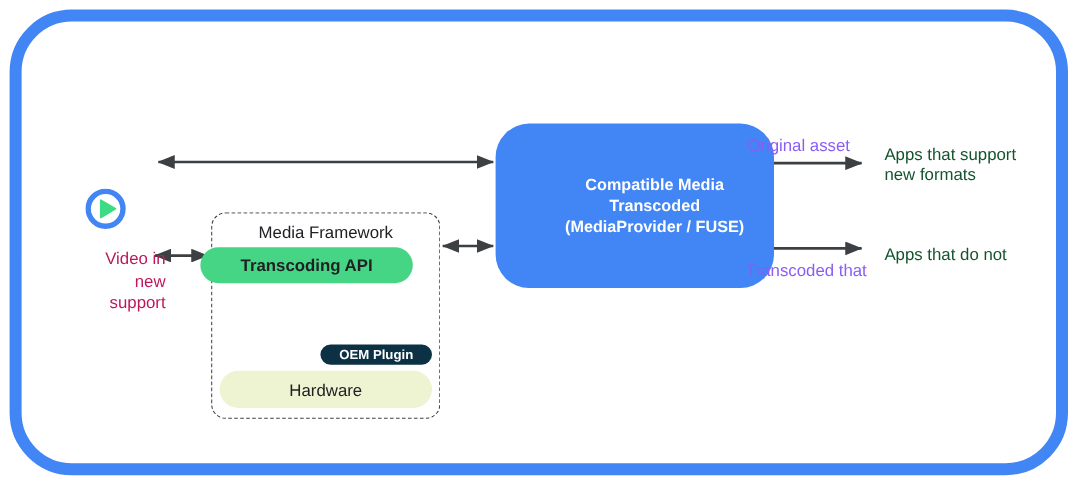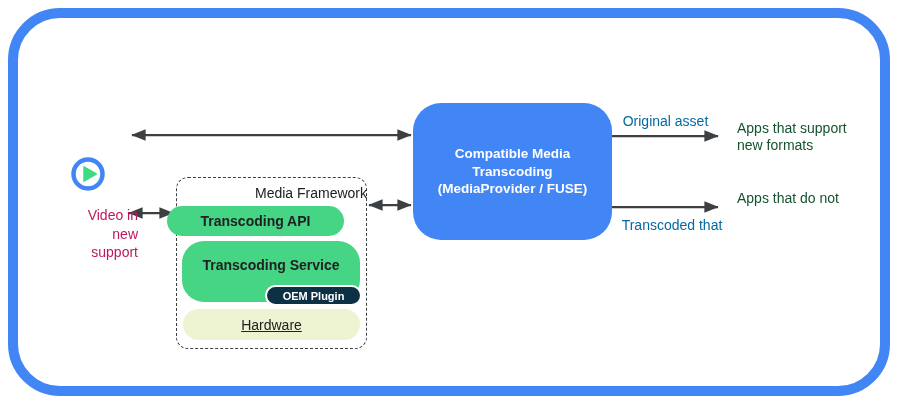--- a/index.html
+++ b/index.html
@@ -19,58 +19,58 @@
   .video-label {
     left:38px; top:206px; width:100px; text-align:right;
     font-size:14px; line-height:18.5px; color:#be185d;
   }
 
   .mf-box {
     left:176px; top:177px; width:191px; height:172px;
     border:1.6px dashed #3c4043; border-radius:12px; box-sizing:border-box;
   }
   .mf-title {
-    left:176px; top:185px; width:191px; text-align:right; font-size:14px;
+    left:176px; top:185px; width:191px; text-align:center; font-size:14px;
   }
   .pill {
     display:flex; align-items:center; justify-content:center;
     box-sizing:border-box; text-align:center;
   }
   .pill-api {
     left:167px; top:206px; width:177px; height:30px; border-radius:15px;
     background:#45d584; font-weight:bold; font-size:14px;
   }
   .pill-service {
     left:182px; top:241px; width:178px; height:61px; border-radius:22px;
     background:#45d584; font-weight:bold; font-size:14px; padding-bottom:14px;
   }
   .pill-oem {
     left:265px; top:285px; width:97px; height:21px; border-radius:11px;
     background:#0c3145; border:2px solid #ffffff; color:#ffffff;
     font-weight:bold; font-size:11px;
   }
   .pill-hw {
     left:183px; top:309px; width:177px; height:31px; border-radius:15.5px;
-    background:#eef3d2; font-size:14px;text-decoration:underline;
+    background:#eef3d2; font-size:14px;
   }
 
   .transcoder {
     left:413px; top:103px; width:199px; height:137px; border-radius:28px;
     background:#4285f4; color:#ffffff; font-weight:bold; font-size:13.5px;
     line-height:17.5px; display:flex; flex-direction:column;
-    align-items:center; justify-content:center; text-align:left;
+    align-items:center; justify-content:center; text-align:left;padding-left:33px;
   }
 
-  .asset-label { color:#0369a1; font-size:14px; text-align:center; }
+  .asset-label { color:#8b5cf6; font-size:14px; text-align:center; }
   .asset-original   { left:608px; top:113px; width:115px; }
   .asset-transcoded { left:610px; top:217px; width:124px; }
 
   .apps-label { font-size:14px; line-height:16.5px; color:#14532d; }
   .apps-top    { left:737px; top:120px; }
-  .apps-bottom { left:737px; top:190px; }
+  .apps-bottom { left:737px; top:204px; }
 </style>
 </head>
 <body>
 
 <div class="stage">
 
   <div class="frame"></div>
 
   <svg class="arrow-layer" width="898" height="404" viewBox="0 0 898 404">
     <defs>
@@ -95,33 +95,30 @@
     <div>Video in</div>
     <div>new</div>
     <div>support</div>
   </div>
 
   <div class="abs mf-box"></div>
   <div class="abs mf-title">Media Framework</div>
   <div class="abs pill pill-api">
     <span>Transcoding API</span>
   </div>
-  <div class="abs pill pill-service">
-    <span>Transcoding Service</span>
-  </div>
   <div class="abs pill pill-oem">
     <span>OEM Plugin</span>
   </div>
   <div class="abs pill pill-hw">
     <span>Hardware</span>
   </div>
 
   <div class="abs transcoder">
     <div>Compatible Media</div>
-    <div>Transcoding</div>
+    <div>Transcoded</div>
     <div>(MediaProvider / FUSE)</div>
   </div>
 
   <div class="abs asset-label asset-original">Original asset</div>
   <div class="abs apps-label apps-top">
     <div>Apps that support</div>
     <div>new formats</div>
   </div>
 
   <div class="abs asset-label asset-transcoded">Transcoded that</div>

